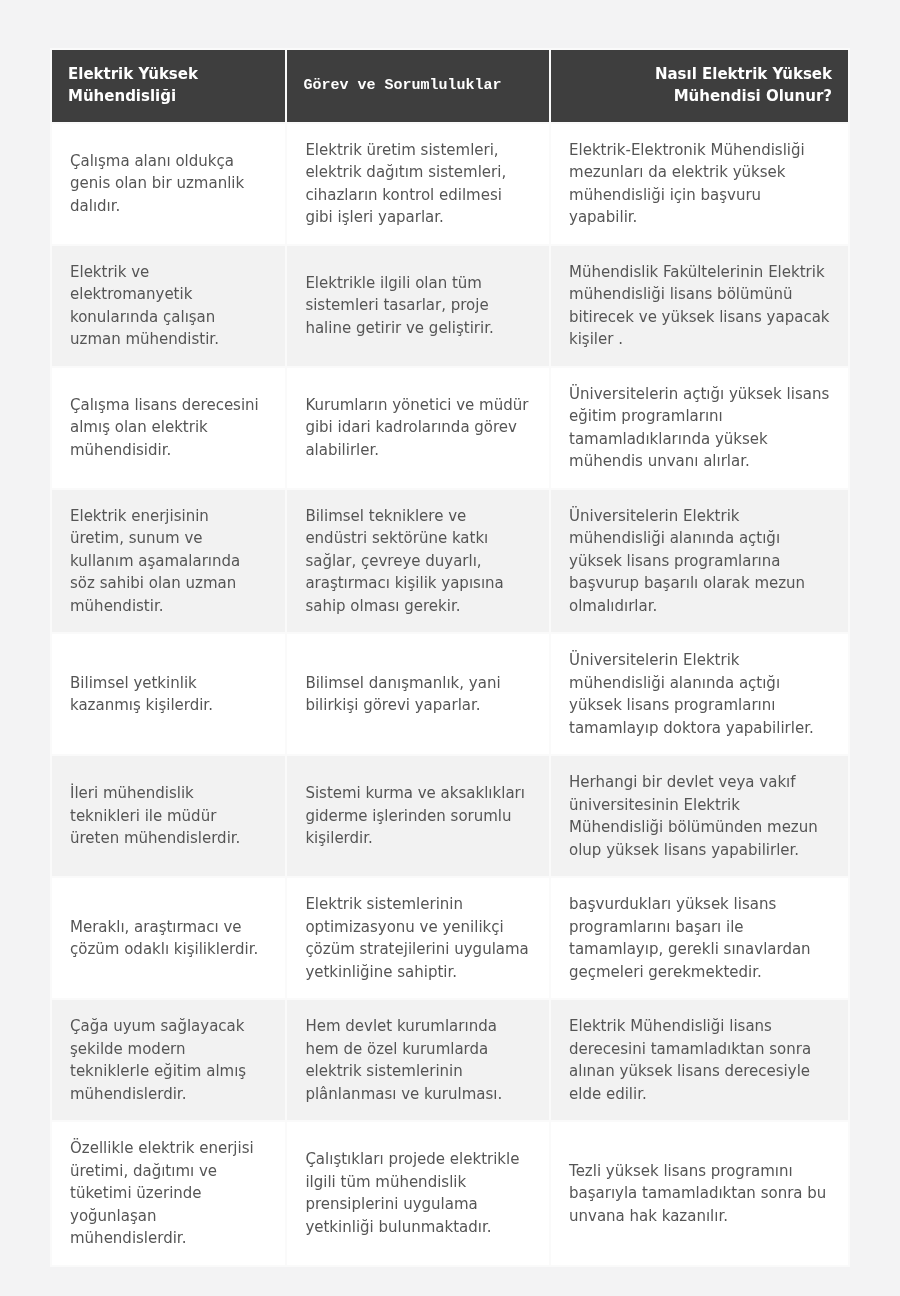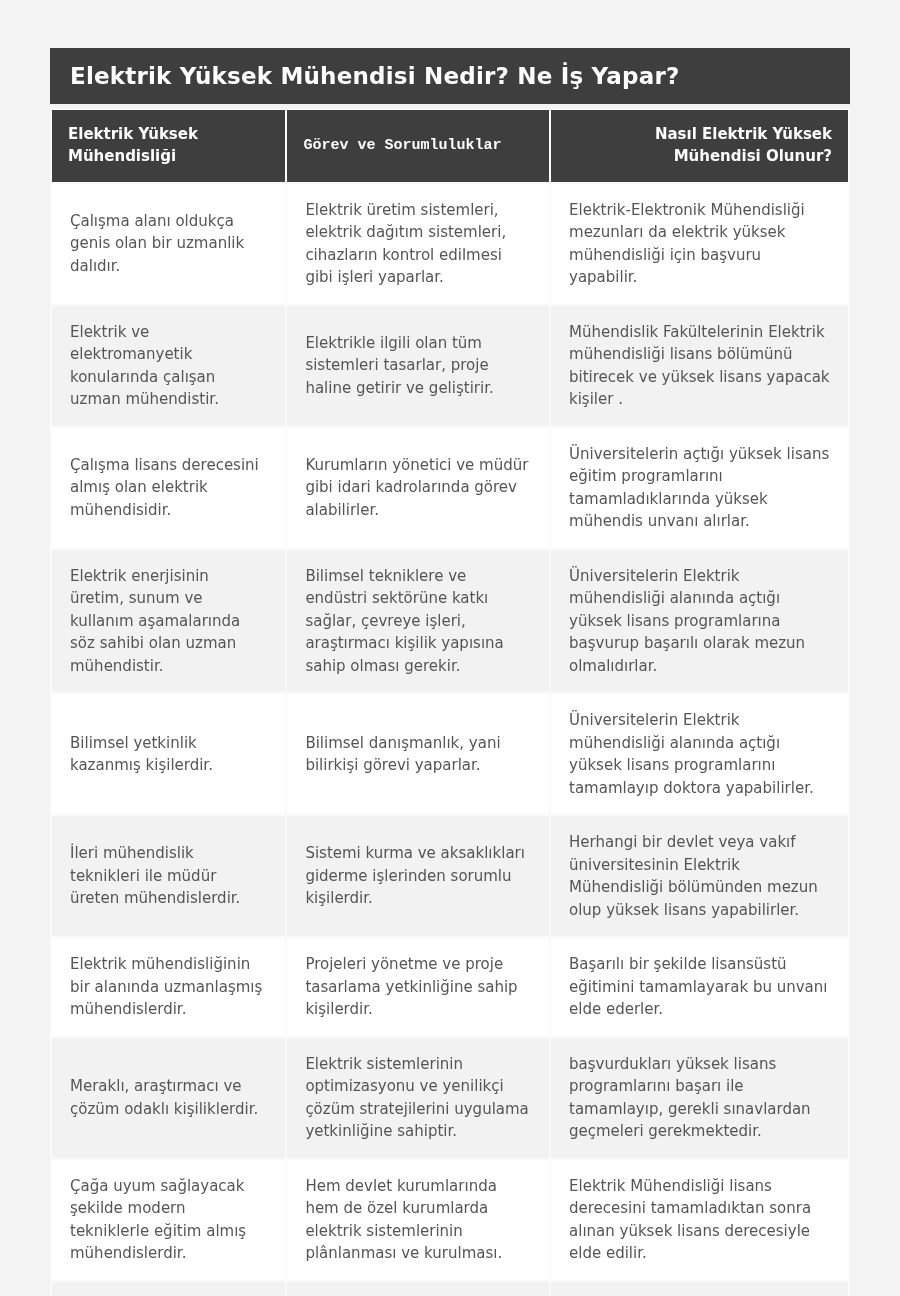--- a/index.html
+++ b/index.html
@@ -60,21 +60,20 @@
   }
   table.info-table tbody tr:nth-child(even) td {
     background: #f2f2f2;
   }
 </style>
 </head>
 <body>
 
 <div class="page">
   <div class="card">
-    <div class="title-bar">Elektrik Yüksek Mühendisi Nedir? Ne İş Yapar?</div>
 
     <table class="info-table">
       <thead>
         <tr>
           <th>Elektrik Yüksek Mühendisliği</th>
           <th>Görev ve Sorumluluklar</th>
           <th>Nasıl Elektrik Yüksek Mühendisi Olunur?</th>
         </tr>
       </thead>
       <tbody id="table-body">
@@ -88,37 +87,32 @@
             <td>Elektrikle ilgili olan tüm sistemleri tasarlar, proje haline getirir ve geliştirir.</td>
             <td>Mühendislik Fakültelerinin Elektrik mühendisliği lisans bölümünü bitirecek ve yüksek lisans yapacak kişiler .</td>
           </tr>
           <tr>
             <td>Çalışma lisans derecesini almış olan elektrik mühendisidir.</td>
             <td>Kurumların yönetici ve müdür gibi idari kadrolarında görev alabilirler.</td>
             <td>Üniversitelerin açtığı yüksek lisans eğitim programlarını tamamladıklarında yüksek mühendis unvanı alırlar.</td>
           </tr>
           <tr>
             <td>Elektrik enerjisinin üretim, sunum ve kullanım aşamalarında söz sahibi olan uzman mühendistir.</td>
-            <td>Bilimsel tekniklere ve endüstri sektörüne katkı sağlar, çevreye işleri, araştırmacı kişilik yapısına sahip olması gerekir.</td>
+            <td>Bilimsel tekniklere ve endüstri sektörüne katkı sağlar, çevreye duyarlı, araştırmacı kişilik yapısına sahip olması gerekir.</td>
             <td>Üniversitelerin Elektrik mühendisliği alanında açtığı yüksek lisans programlarına başvurup başarılı olarak mezun olmalıdırlar.</td>
           </tr>
           <tr>
             <td>Bilimsel yetkinlik kazanmış kişilerdir.</td>
             <td>Bilimsel danışmanlık, yani bilirkişi görevi yaparlar.</td>
             <td>Üniversitelerin Elektrik mühendisliği alanında açtığı yüksek lisans programlarını tamamlayıp doktora yapabilirler.</td>
           </tr>
           <tr>
             <td>İleri mühendislik teknikleri ile müdür üreten mühendislerdir.</td>
             <td>Sistemi kurma ve aksaklıkları giderme işlerinden sorumlu kişilerdir.</td>
             <td>Herhangi bir devlet veya vakıf üniversitesinin Elektrik Mühendisliği bölümünden mezun olup yüksek lisans yapabilirler.</td>
-          </tr>
-          <tr>
-            <td>Elektrik mühendisliğinin bir alanında uzmanlaşmış mühendislerdir.</td>
-            <td>Projeleri yönetme ve proje tasarlama yetkinliğine sahip kişilerdir.</td>
-            <td>Başarılı bir şekilde lisansüstü eğitimini tamamlayarak bu unvanı elde ederler.</td>
           </tr>
           <tr>
             <td>Meraklı, araştırmacı ve çözüm odaklı kişiliklerdir.</td>
             <td>Elektrik sistemlerinin optimizasyonu ve yenilikçi çözüm stratejilerini uygulama yetkinliğine sahiptir.</td>
             <td>başvurdukları yüksek lisans programlarını başarı ile tamamlayıp, gerekli sınavlardan geçmeleri gerekmektedir.</td>
           </tr>
           <tr>
             <td>Çağa uyum sağlayacak şekilde modern tekniklerle eğitim almış mühendislerdir.</td>
             <td>Hem devlet kurumlarında hem de özel kurumlarda elektrik sistemlerinin plânlanması ve kurulması.</td>
             <td>Elektrik Mühendisliği lisans derecesini tamamladıktan sonra alınan yüksek lisans derecesiyle elde edilir.</td>

